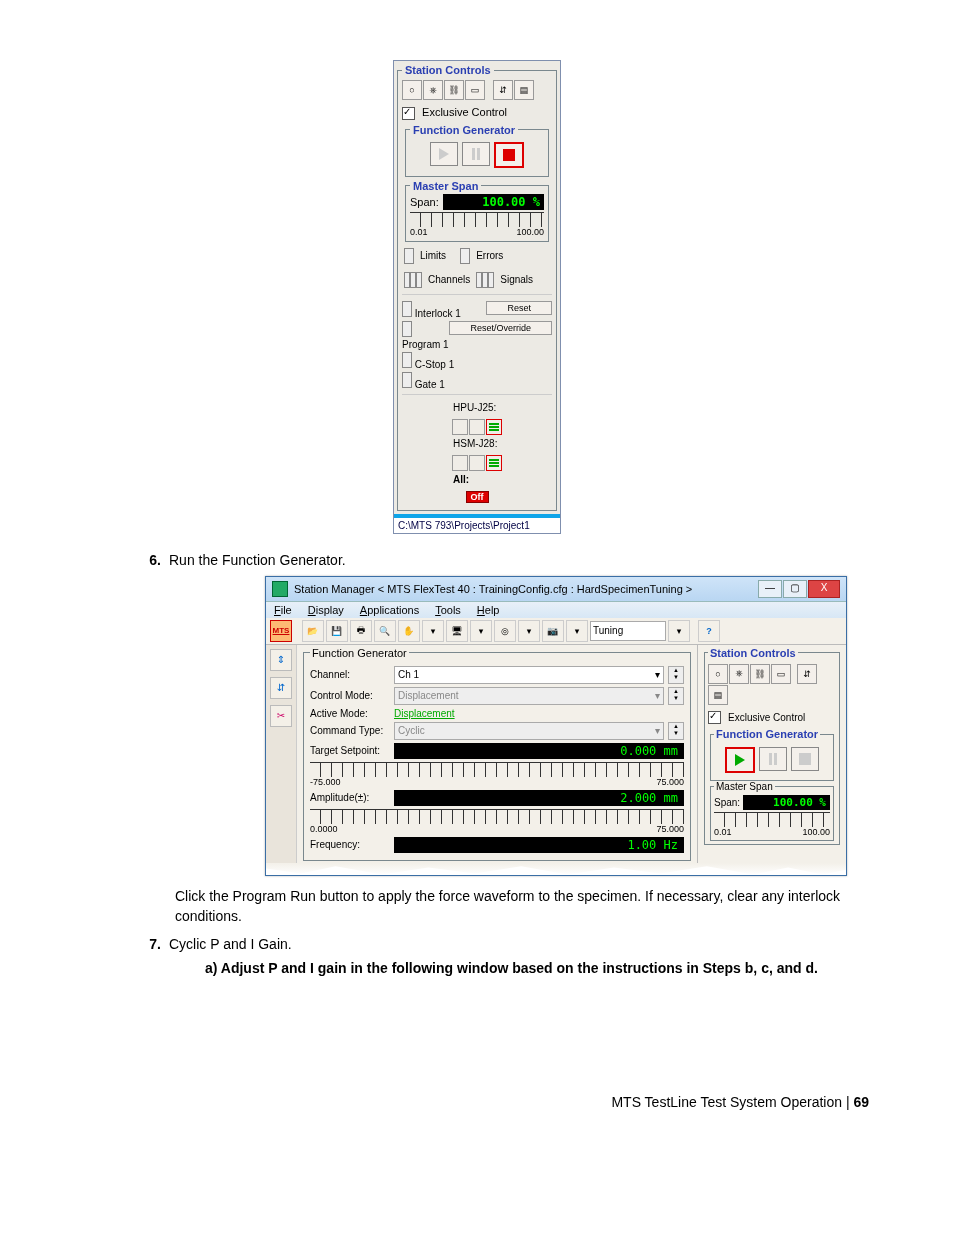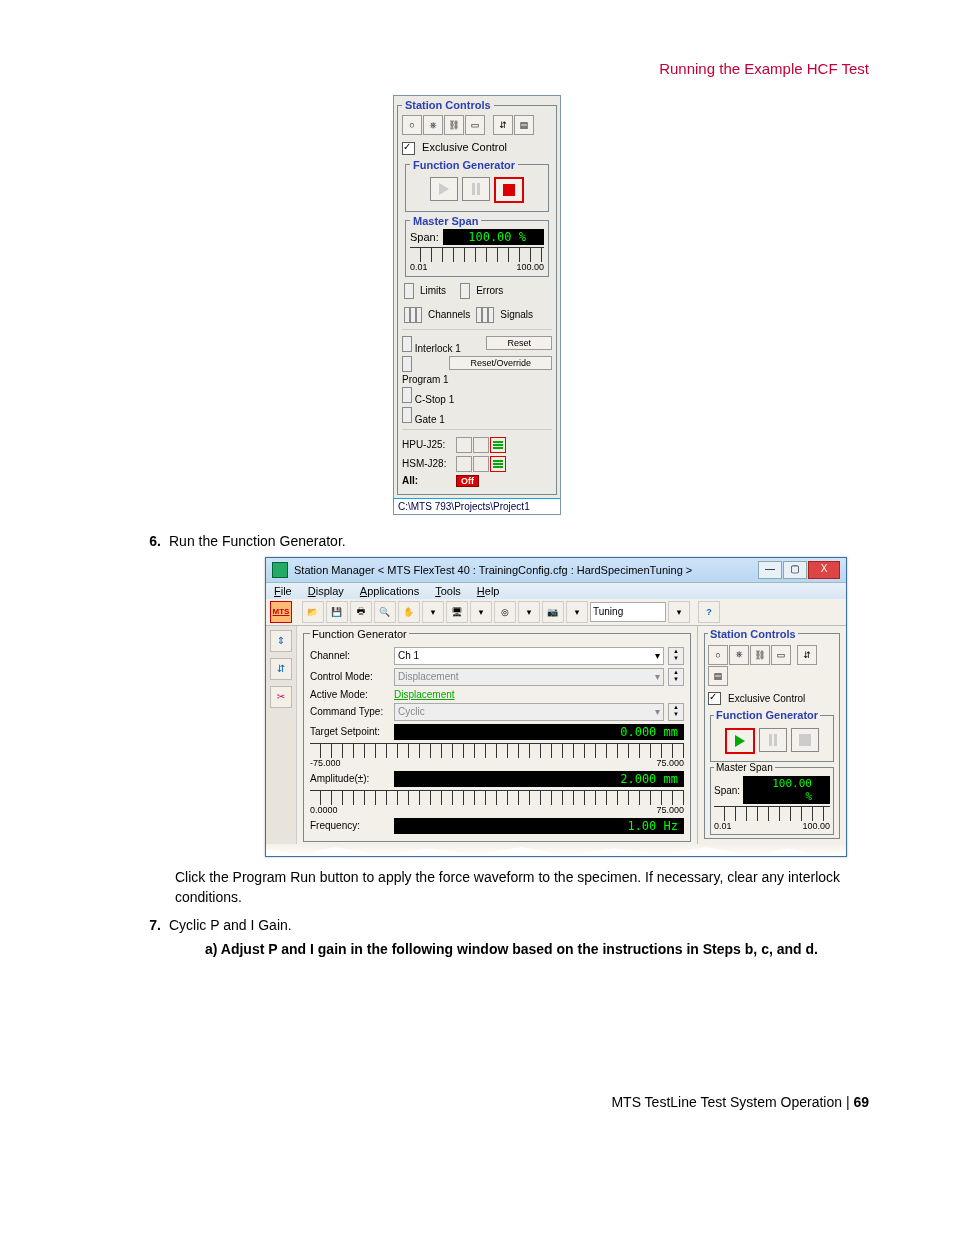--- a/index.html
+++ b/index.html
@@ -72,21 +72,21 @@
   .play-tri { width:0; height:0; border-left:10px solid #ccc;
     border-top:6px solid transparent; border-bottom:6px solid transparent; }
   .play-tri.green { border-left-color: #0a0; }
   .pause { display:flex; gap:2px; }
   .pause div { width:3px; height:12px; background:#ccc; }
   .stop { width:12px; height:12px; background:#d00; }
   .stop-grey { width:12px; height:12px; background:#ccc; }
 
   .span-display {
     background:#000; color:#0f0; font-family:monospace;
-    font-size:12px; text-align:right; padding:1px 18px;
+    font-size:12px; text-align:right; padding:1px 4px;font-weight:bold;
   }
   .ruler {
     height:14px;
     border-top:1px solid #333;
     position:relative;
     background:
       repeating-linear-gradient(to right,
         transparent 0, transparent 10px,
         #333 10px, #333 11px);
     margin-top:2px;
@@ -100,32 +100,32 @@
   }
   .multi-light { display:flex; gap:0; }
   .multi-light .light { width:4px; }
 
   .interlock-row { display:flex; justify-content:space-between;
     font-size:10px; margin:2px 0; }
   .tiny-btn { border:1px solid #999; background:#f4f0eb;
     font-size:9px; padding:0 20px; height:14px; line-height:12px; }
 
   .hpu-row { display:flex; align-items:center; gap:6px;
-    font-size:10px; margin:3px 0; }
+    font-size:10px; margin:3px 0;flex-direction:column; }
   .hpu-ctrl { display:flex; gap:1px; }
   .hpu-b { width:14px; height:14px; border:1px solid #999; background:#f0ede7; }
   .hpu-b.red { border:1px solid #d00; }
   .bars { display:flex; flex-direction:column; gap:1px;
     justify-content:center; width:100%; height:100%; padding:2px; box-sizing:border-box; }
   .bars div { height:2px; background:#0a0; }
   .off-pill { background:#d00; color:#fff; font-weight:bold;
     font-size:9px; padding:0 4px; border:1px solid #800; }
 
   .sc-footer {
-    background:#fff; border-top:1px solid #0ea5e9;
+    background:#fff; border-top:4px solid #0ea5e9;
     color:#004; font-size:10px; padding:2px 4px;
   }
 
   
   .num-item { display:flex; gap:8px; margin: 6px 0 8px 60px; }
   .num-item .num { font-weight:bold; width:16px; text-align:right; }
   .para { margin: 10px 0 10px 90px; line-height:1.45; }
   .sub-item { margin: 6px 0 6px 120px; font-weight: bold; }
 
   
@@ -218,21 +218,20 @@
     right: 85px;
     font-size: 14px;
   }
   .footer b { font-weight:bold; }
 </style>
 </head>
 <body>
 
 <div class="page">
 
-  <div class="header-right">Running the Example HCF Test</div>
 
   <div class="sc-wrap-1">
     <fieldset>
       <legend>Station Controls</legend>
       <div class="icon-row">
         <div class="mini-btn">○</div>
         <div class="mini-btn">⎈</div>
         <div class="mini-btn">⛓</div>
         <div class="mini-btn">▭</div>
         <div style="width:6px"></div>

